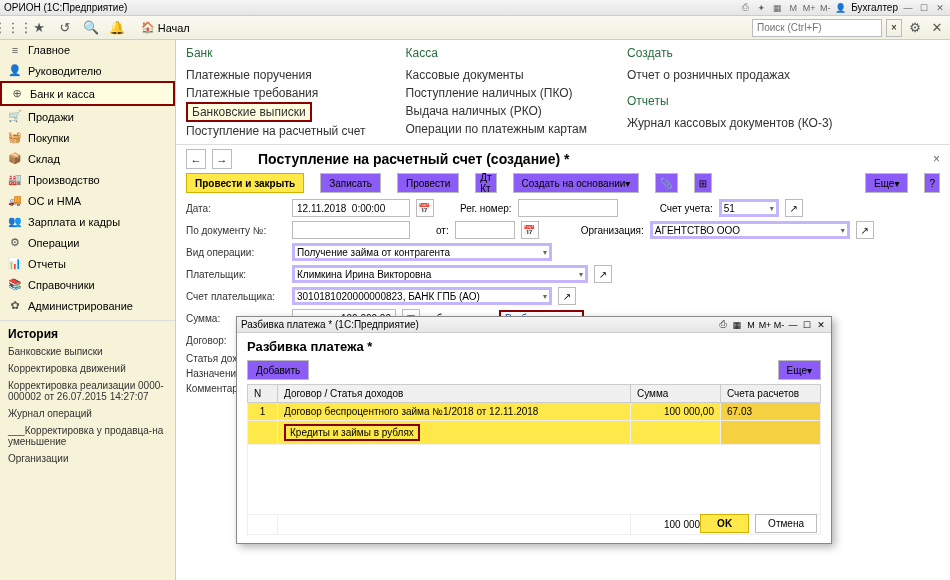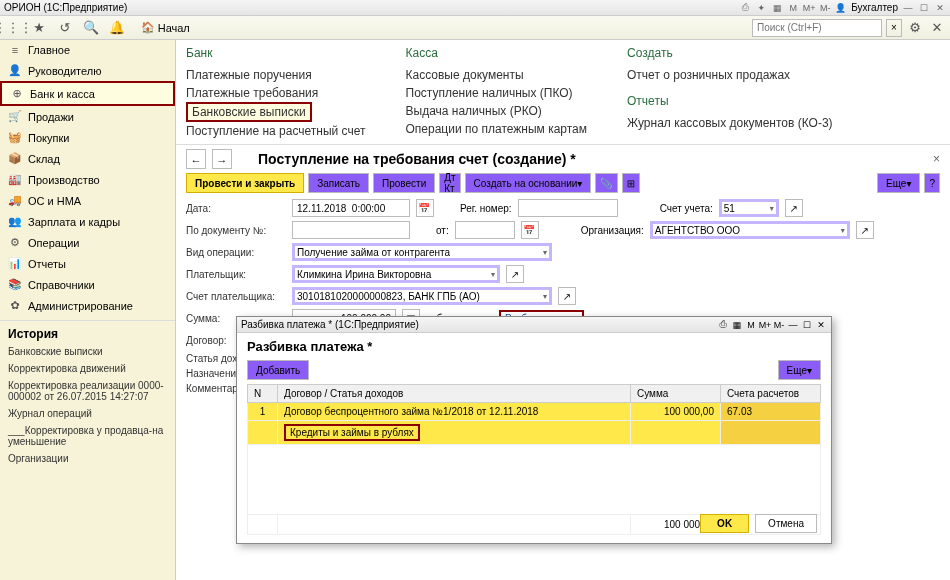--- a/index.html
+++ b/index.html
@@ -24,21 +24,21 @@
 .menus { display: flex; padding: 6px 10px 4px; gap: 40px; }
 .menu-col { flex: 0 0 auto; }
 .menu-col .mtitle { font-size: 12px; color: #2a6d3d; margin-bottom: 6px; }
 .menu-col .mlink { font-size: 12px; color: #333; padding: 2px 0; cursor: pointer; }
 .menu-col .mlink.hl { border: 2px solid #8b0000; background: #fffde0; display: inline-block; padding: 1px 4px; }
 .form-area { border-top: 1px solid #ddd; padding: 4px 10px; position: relative; }
 .form-hdr { display: flex; align-items: center; gap: 6px; margin-bottom: 4px; }
 .navbtn { width: 20px; height: 20px; border: 1px solid #bbb; background: #fff; display: flex; align-items: center; justify-content: center; }
 .form-title { font-size: 14px; font-weight: bold; margin-left: 20px; }
 .form-close { margin-left: auto; font-size: 12px; color: #666; cursor: pointer; }
-.form-toolbar { display: flex; align-items: flex-start; gap: 4px; margin-bottom: 6px; }
+.form-toolbar { display: flex; align-items: flex-start; gap: 16px; margin-bottom: 6px; }
 .ftbtn { border: 1px solid #bbb; background: #8b5cf6; padding: 2px 8px; font-size: 10px; height: 20px; display: flex; align-items: center; }
 .ftbtn.primary { background: #ffe94a; font-weight: bold; border-color: #d4b000; }
 .ftbtn.small { padding: 2px 4px; }
 .form-toolbar .spacer { flex: 1; }
 .frow { display: flex; align-items: center; gap: 6px; margin-bottom: 4px; font-size: 10px; }
 .flabel { width: 100px; color: #333; }
 .finput { height: 18px; border: 1px solid #bbb; padding: 0 4px; font-size: 10px; background: #fff; }
 .fselect { height: 18px; border: 3px solid #c4b5fd; background: #fff; font-size: 10px; padding: 0 2px; display: flex; align-items: center; position: relative; }
 .fselect .arrow { position: absolute; right: 2px; font-size: 8px; color: #666; }
 .fbtn-sq { width: 18px; height: 18px; border: 1px solid #bbb; background: #fff; display: flex; align-items: center; justify-content: center; font-size: 10px; }
@@ -188,21 +188,21 @@
         <div class="mlink">Отчет о розничных продажах</div>
         <div class="mtitle" style="margin-top:10px;">Отчеты</div>
         <div class="mlink">Журнал кассовых документов (КО-3)</div>
       </div>
     </div>
 
     <div class="form-area">
       <div class="form-hdr">
         <div class="navbtn">←</div>
         <div class="navbtn">→</div>
-        <div class="form-title">Поступление на требования счет (создание) *</div>
+        <div class="form-title">Поступление на расчетный счет (создание) *</div>
         <div class="form-close">×</div>
       </div>
       <div class="form-toolbar">
         <div class="ftbtn primary">Провести и закрыть</div>
         <div class="ftbtn">Записать</div>
         <div class="ftbtn">Провести</div>
         <div class="ftbtn small">Дт<br>Кт</div>
         <div class="ftbtn"><span>Создать на основании</span> ▾</div>
         <div class="ftbtn small">📎</div>
         <div class="ftbtn small">⊞</div>
@@ -246,21 +246,21 @@
       <div class="frow">
         <div class="flabel">Вид операции:</div>
         <div class="fselect" style="width:260px">
             <span>Получение займа от контрагента</span>
             <span class="arrow">▾</span>
           </div>
       </div>
 
       <div class="frow">
         <div class="flabel">Плательщик:</div>
-        <div class="fselect" style="width:208px">
+        <div class="fselect" style="width:296px">
             <span>Климкина Ирина Викторовна</span>
             <span class="arrow">▾</span>
           </div>
         <div class="fbtn-sq">↗</div>
       </div>
 
       <div class="frow">
         <div class="flabel">Счет плательщика:</div>
         <div class="fselect" style="width:260px">
             <span>3010181020000000823, БАНК ГПБ (АО)</span>

